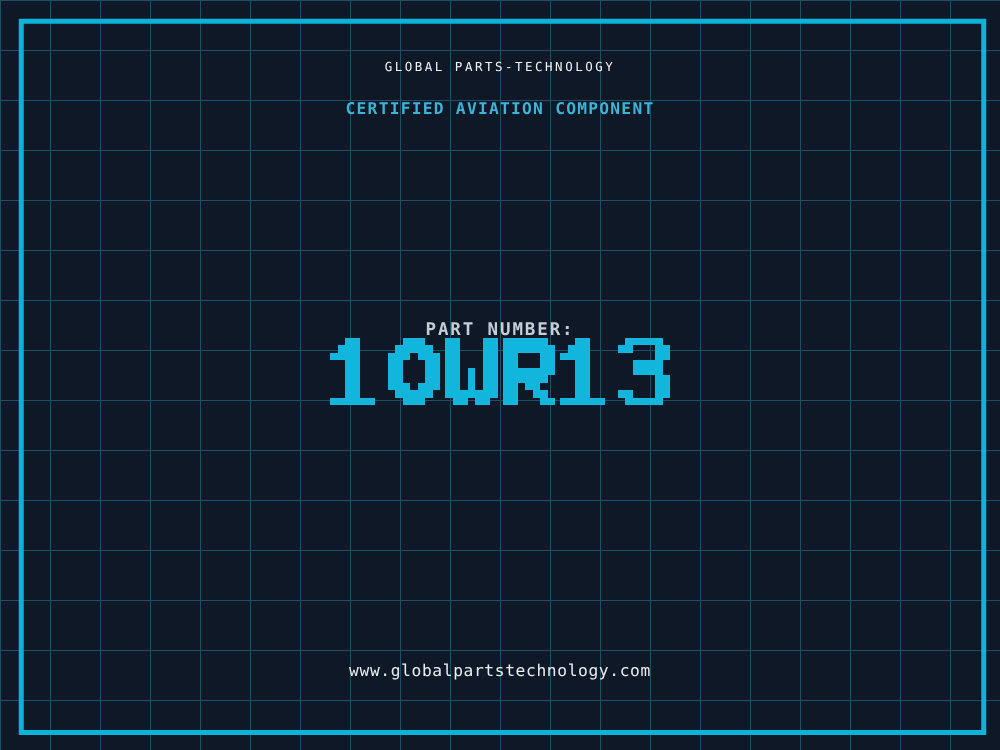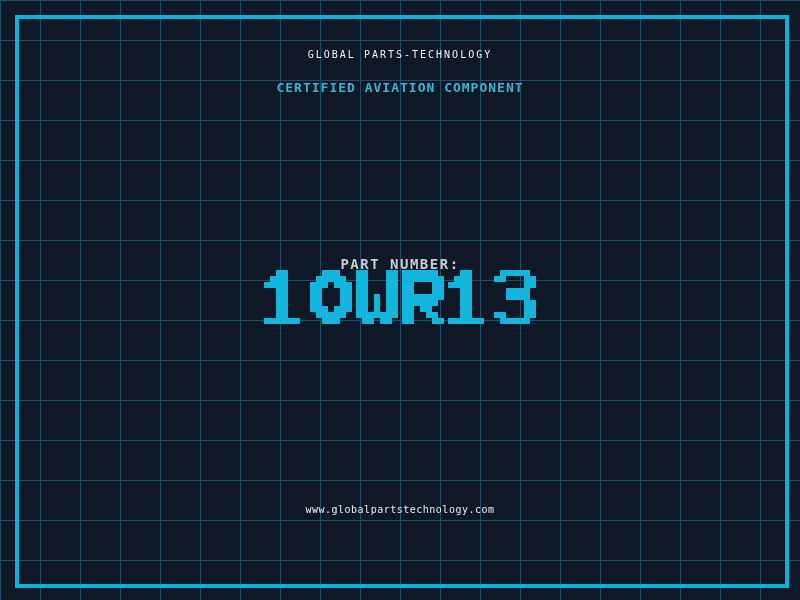--- a/index.html
+++ b/index.html
@@ -42,21 +42,21 @@
   .part-label{
     top:220px;font-size:14px;font-weight:bold;letter-spacing:1.5px;
     color:var(--part-label-gray);
     margin-top:36px;
   }
   .part-number-wrap{
     position:absolute;top:270px;left:50%;transform:translateX(-50%);
     line-height:0;
   }
   .website{
-    top:504px;font-size:10px;letter-spacing:0.5px;
+    top:530px;font-size:13px;letter-spacing:0.5px;
     color:var(--url-white);
   }
 </style>
 </head>
 <body>
 
 <div class="grid-overlay"></div>
 <div class="border-frame"></div>
 
 <div class="txt company">GLOBAL PARTS-TECHNOLOGY</div>

